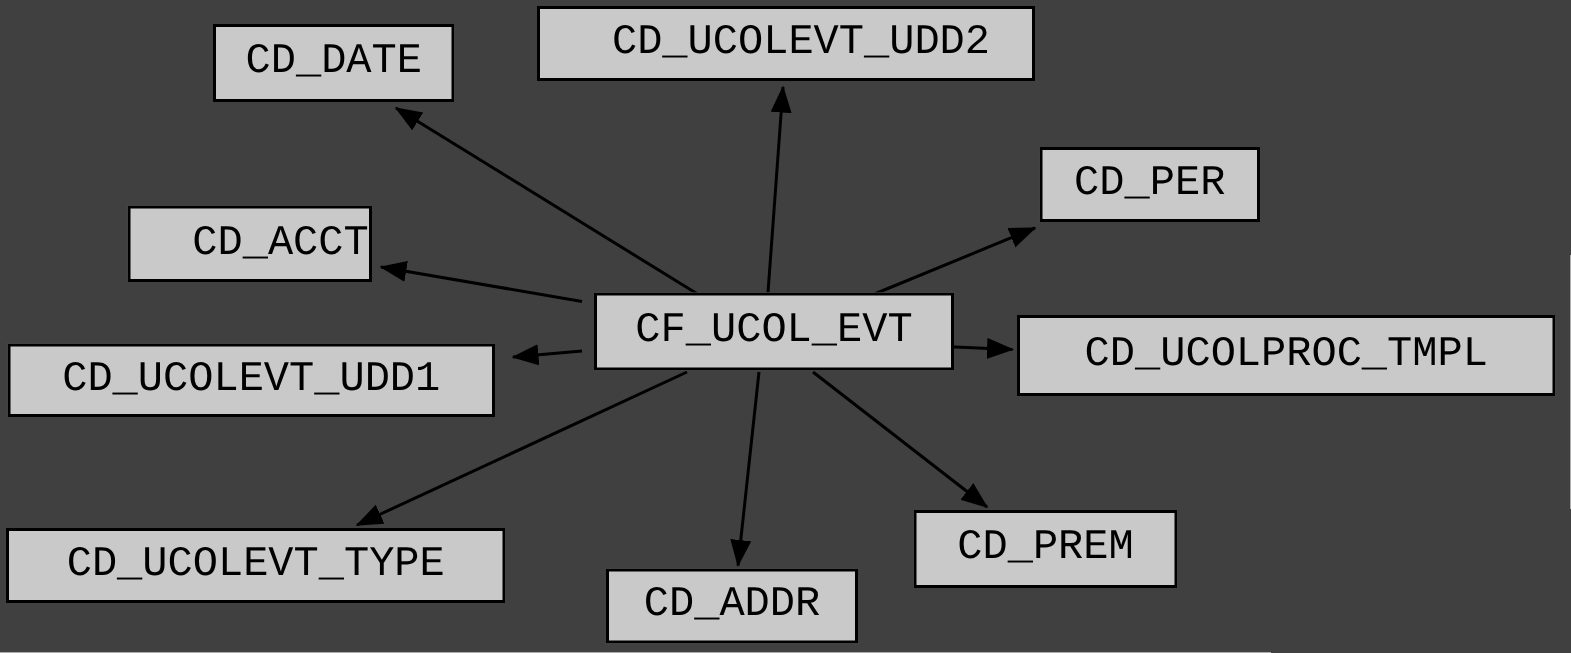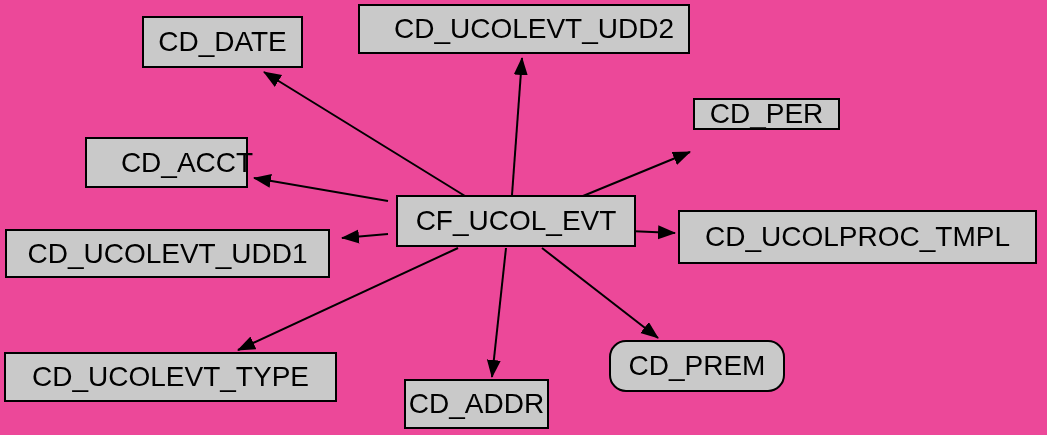--- a/index.html
+++ b/index.html
@@ -4,23 +4,23 @@
 <style>
   html, body {
     margin: 0;
     padding: 0;
     background: #ffffff;
   }
   .canvas {
     position: relative;
     width: 1047px;
     height: 435px;
-    background: #ec4899;
+    background: #404040;
     overflow: hidden;
-    font-family: Liberation Sans, sans-serif;
+    font-family: Liberation Mono, monospace;
     text-align: center;
   }
   .edges {
     position: absolute;
     left: 0;
     top: 0;
     width: 1047px;
     height: 435px;
   }
   .node {
@@ -34,28 +34,28 @@
     justify-content: center;
     font-size: 28px;
     line-height: 1;
     white-space: nowrap;
     letter-spacing: 0px;
     cursor: pointer;
   }
   
   #n-cd-date            { left: 142px; top: 16px;  width: 161px; height: 52px; }
   #n-cd-ucolevt-udd2    { left: 358px; top: 4px;   width: 332px; height: 50px; padding-left: 20px; }
-  #n-cd-per             { left: 693px; top: 98px;  width: 147px; height: 32px; }
+  #n-cd-per             { left: 693px; top: 98px;  width: 147px; height: 50px; }
   #n-cd-acct            { left: 85px;  top: 137px; width: 163px; height: 51px; padding-left: 41px; }
   #n-cf-ucol-evt        { left: 396px; top: 195px; width: 240px; height: 52px; }
   #n-cd-ucolproc-tmpl   { left: 678px; top: 210px; width: 359px; height: 54px; }
   #n-cd-ucolevt-udd1    { left: 5px;   top: 229px; width: 325px; height: 49px; }
   #n-cd-ucolevt-type    { left: 4px;   top: 352px; width: 333px; height: 50px; }
-  #n-cd-addr            { left: 404px; top: 379px; width: 145px; height: 50px; }
-  #n-cd-prem            { left: 609px; top: 340px; width: 176px; height: 52px; border-radius: 17px; }
+  #n-cd-addr            { left: 404px; top: 379px; width: 168px; height: 50px; }
+  #n-cd-prem            { left: 609px; top: 340px; width: 176px; height: 52px; }
 </style>
 </head>
 <body>
 
 <div class="canvas">
 
   <svg class="edges" width="1047" height="435" viewBox="0 0 1047 435" xmlns="http://www.w3.org/2000/svg">
     <defs>
       <marker id="arrow" markerUnits="userSpaceOnUse" markerWidth="20" markerHeight="16" refX="17" refY="7" orient="auto">
         <path d="M0,0 L18,7 L0,14 Z" fill="#000000"></path>

